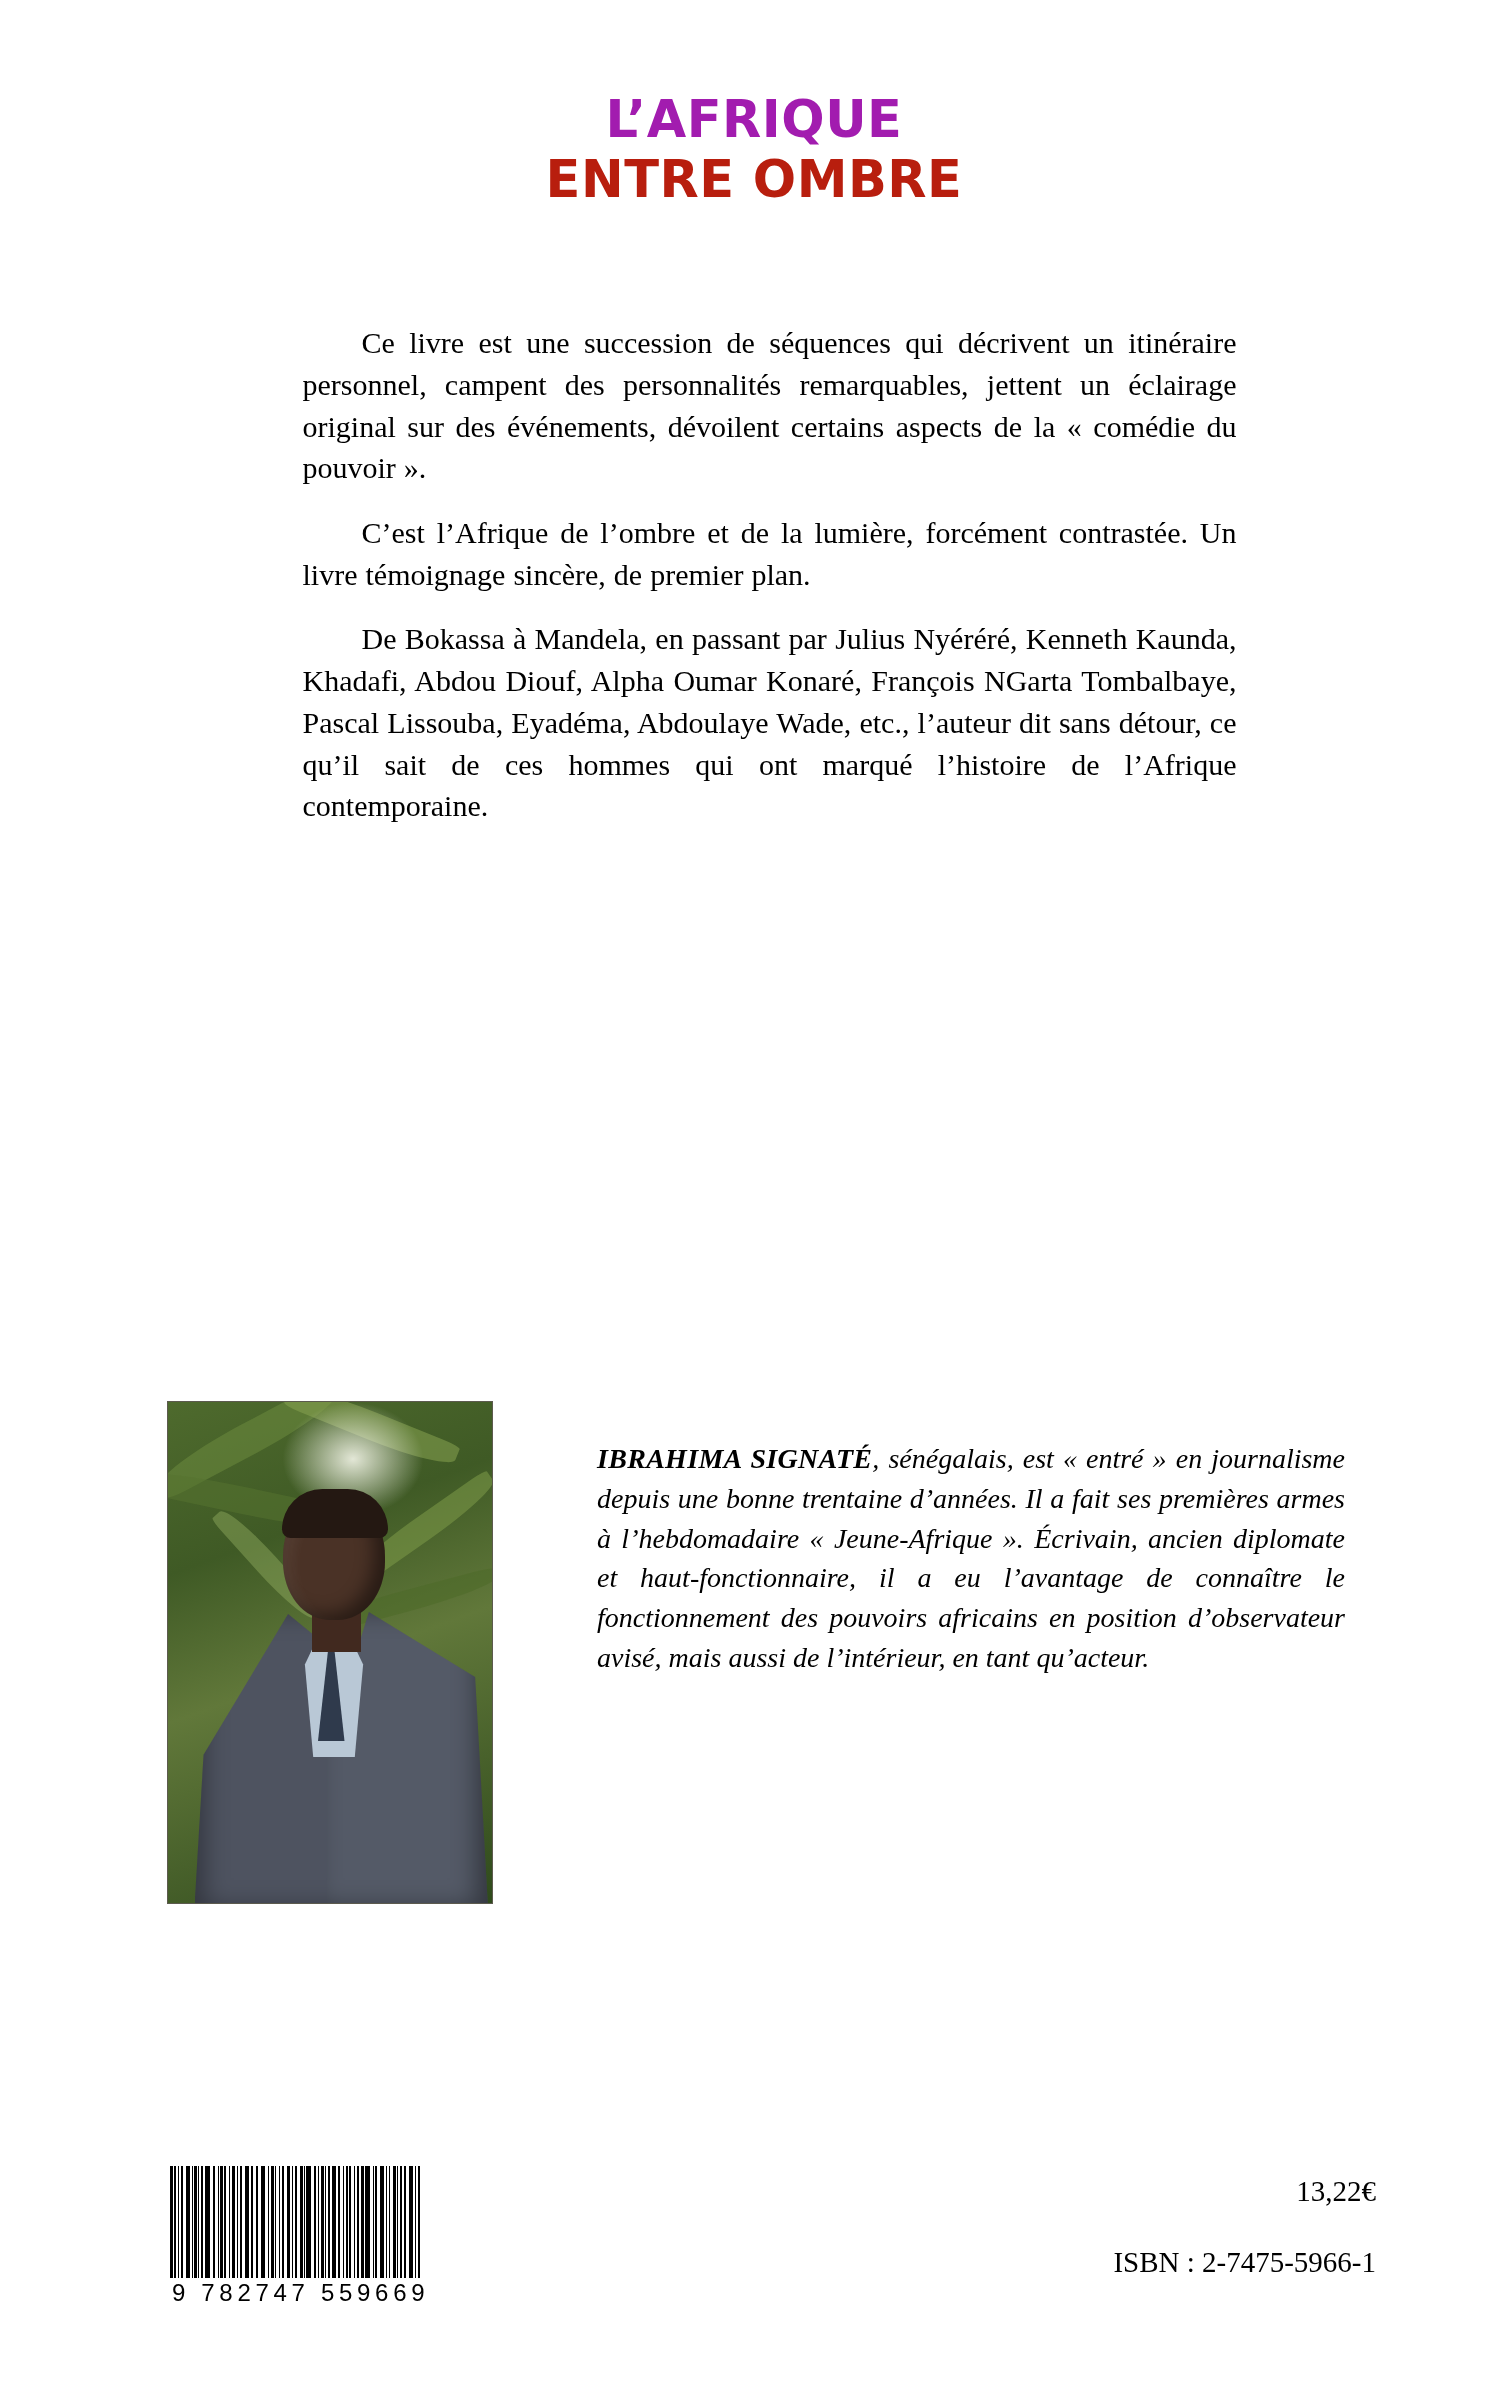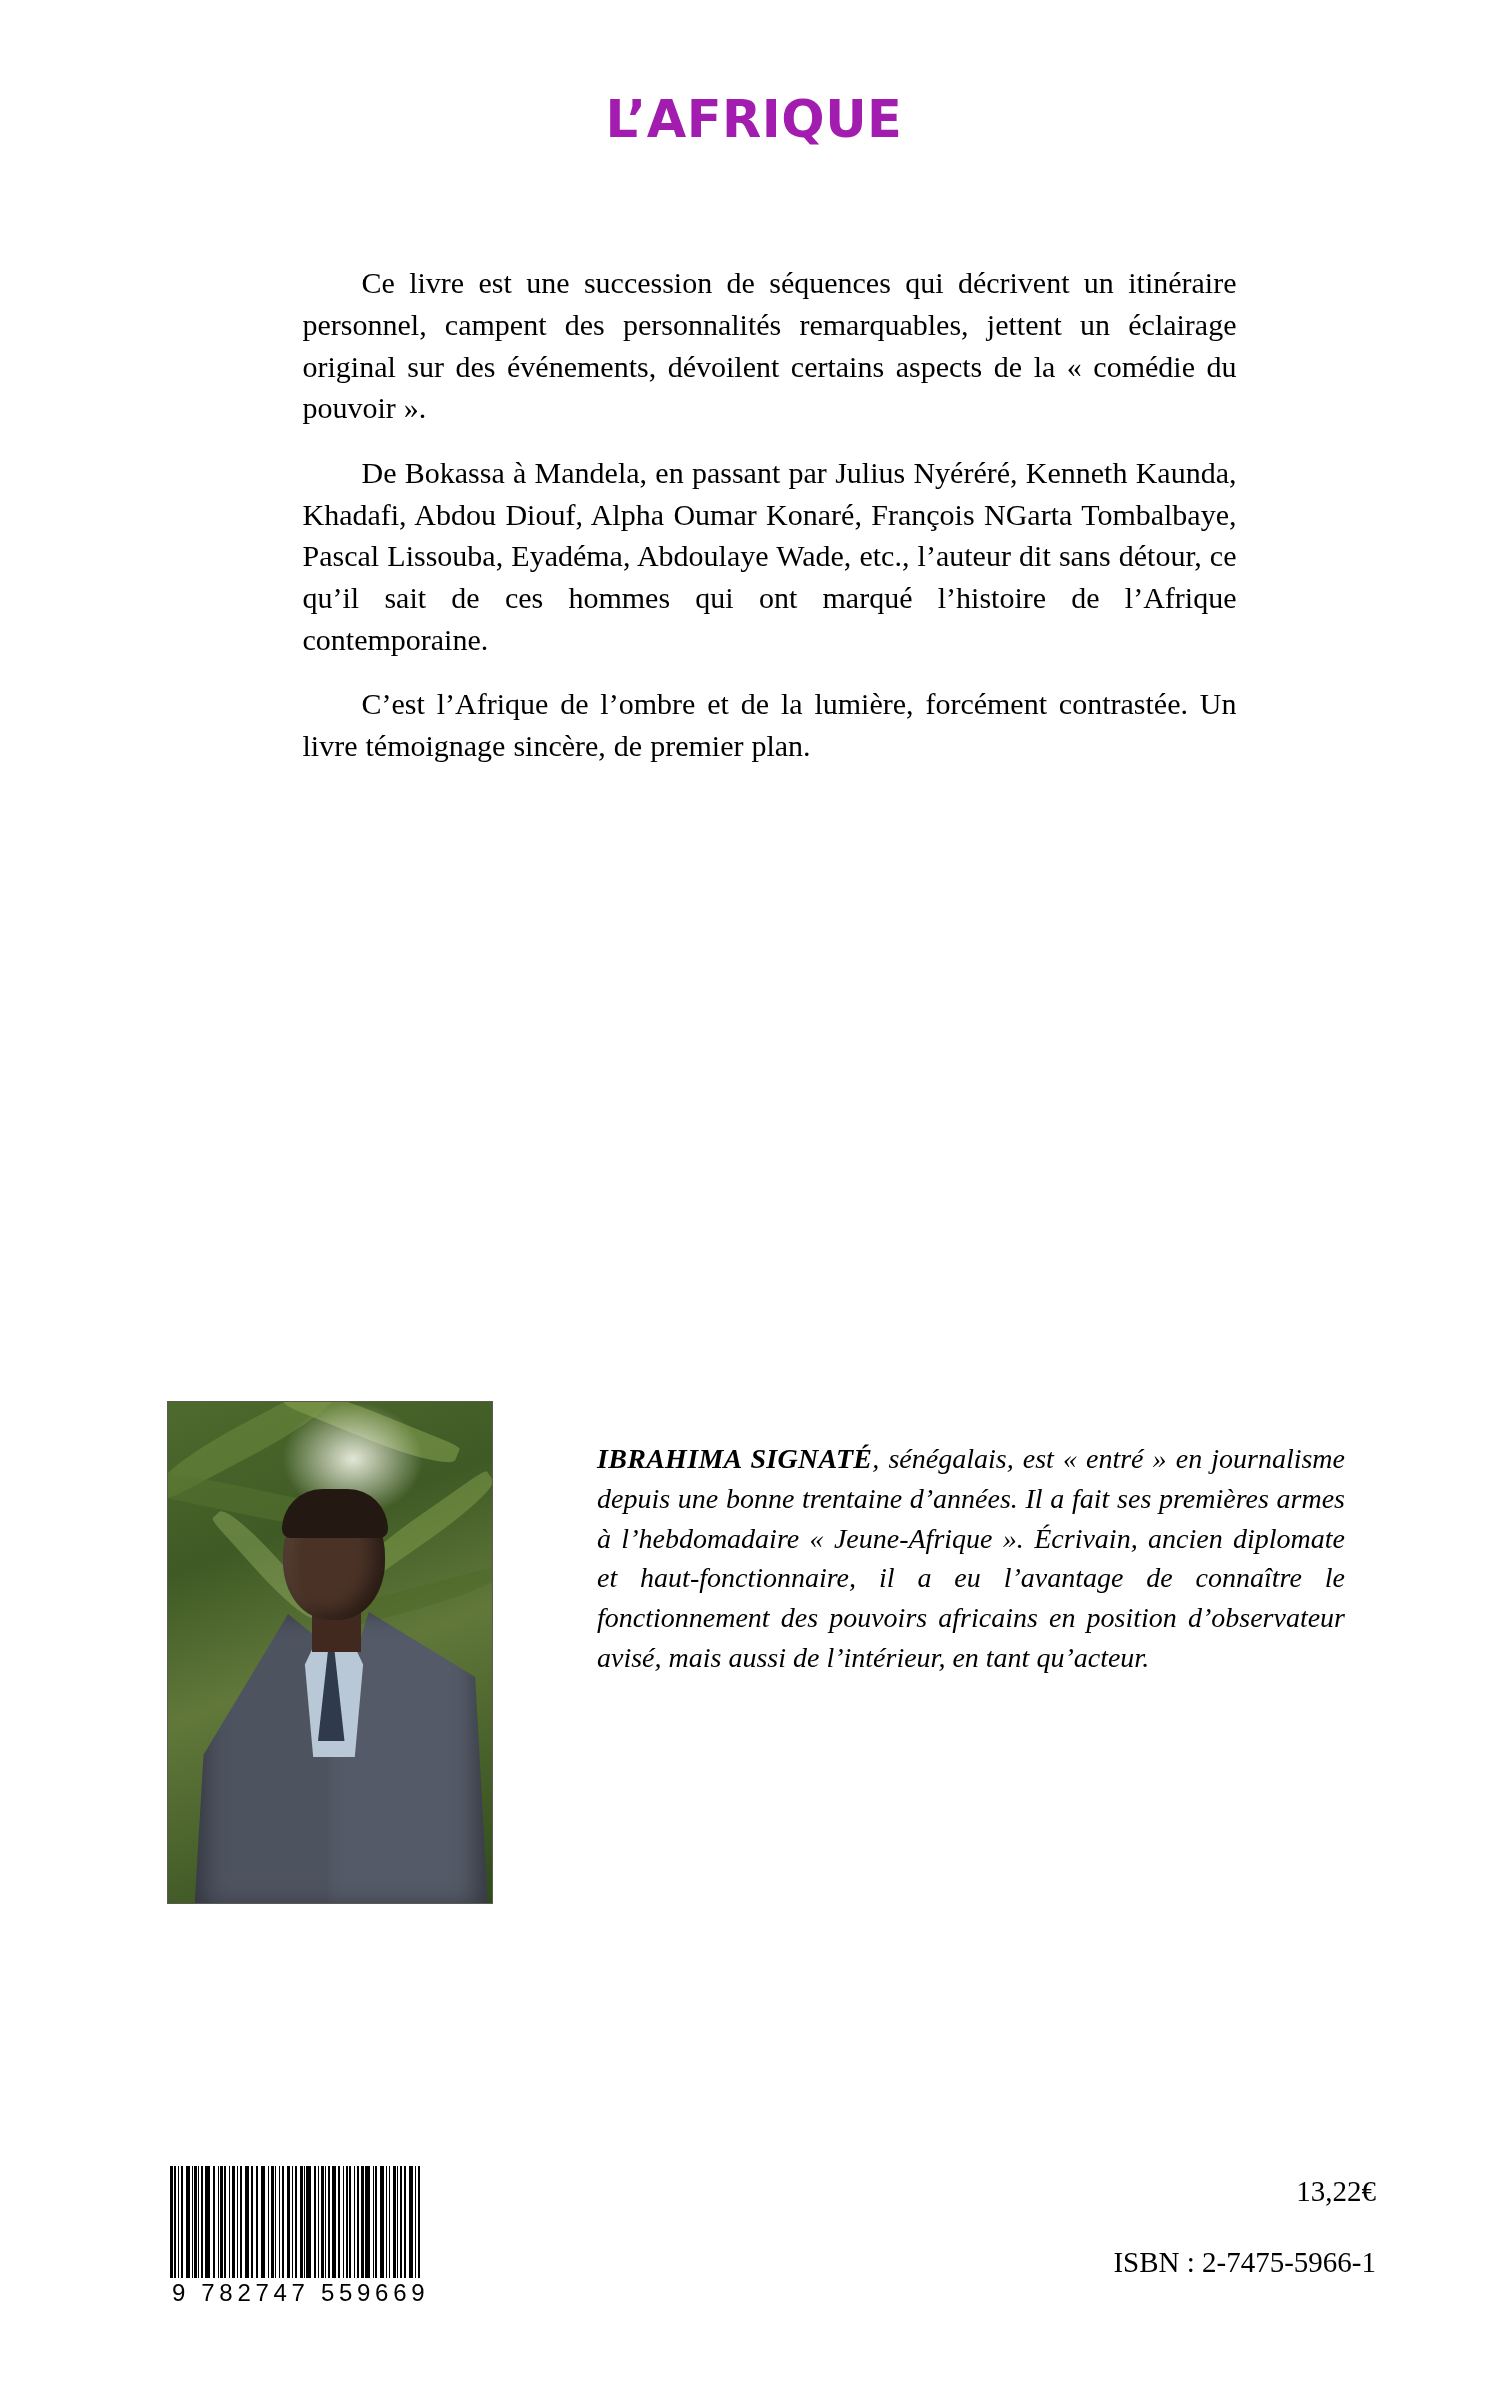--- a/index.html
+++ b/index.html
@@ -218,26 +218,27 @@
     font-size: 29px;
   }
 </style>
 </head>
 <body>
 
 <div class="page">
 
   <div class="title-block">
     <div class="title-line1">L’AFRIQUE</div>
+    <div class="title-line2">ENTRE OMBRE</div>
   </div>
 
   <div class="blurb">
     <p>Ce livre est une succession de séquences qui décrivent un itinéraire personnel, campent des personnalités remarquables, jettent un éclairage original sur des événements, dévoilent certains aspects de la « comédie du pouvoir ».</p>
+    <p>C’est l’Afrique de l’ombre et de la lumière, forcément contrastée. Un livre témoignage sincère, de premier plan.</p>
     <p>De Bokassa à Mandela, en passant par Julius Nyéréré, Kenneth Kaunda, Khadafi, Abdou Diouf, Alpha Oumar Konaré, François NGarta Tombalbaye, Pascal Lissouba, Eyadéma, Abdoulaye Wade, etc., l’auteur dit sans détour, ce qu’il sait de ces hommes qui ont marqué l’histoire de l’Afrique contemporaine.</p>
-    <p>C’est l’Afrique de l’ombre et de la lumière, forcément contrastée. Un livre témoignage sincère, de premier plan.</p>
   </div>
 
   <div class="author-block">
     <div class="author-photo">
       <div class="leaf l1"></div>
       <div class="leaf l2"></div>
       <div class="leaf l3"></div>
       <div class="leaf l4"></div>
       <div class="leaf l5"></div>
       <div class="leaf l6"></div>

